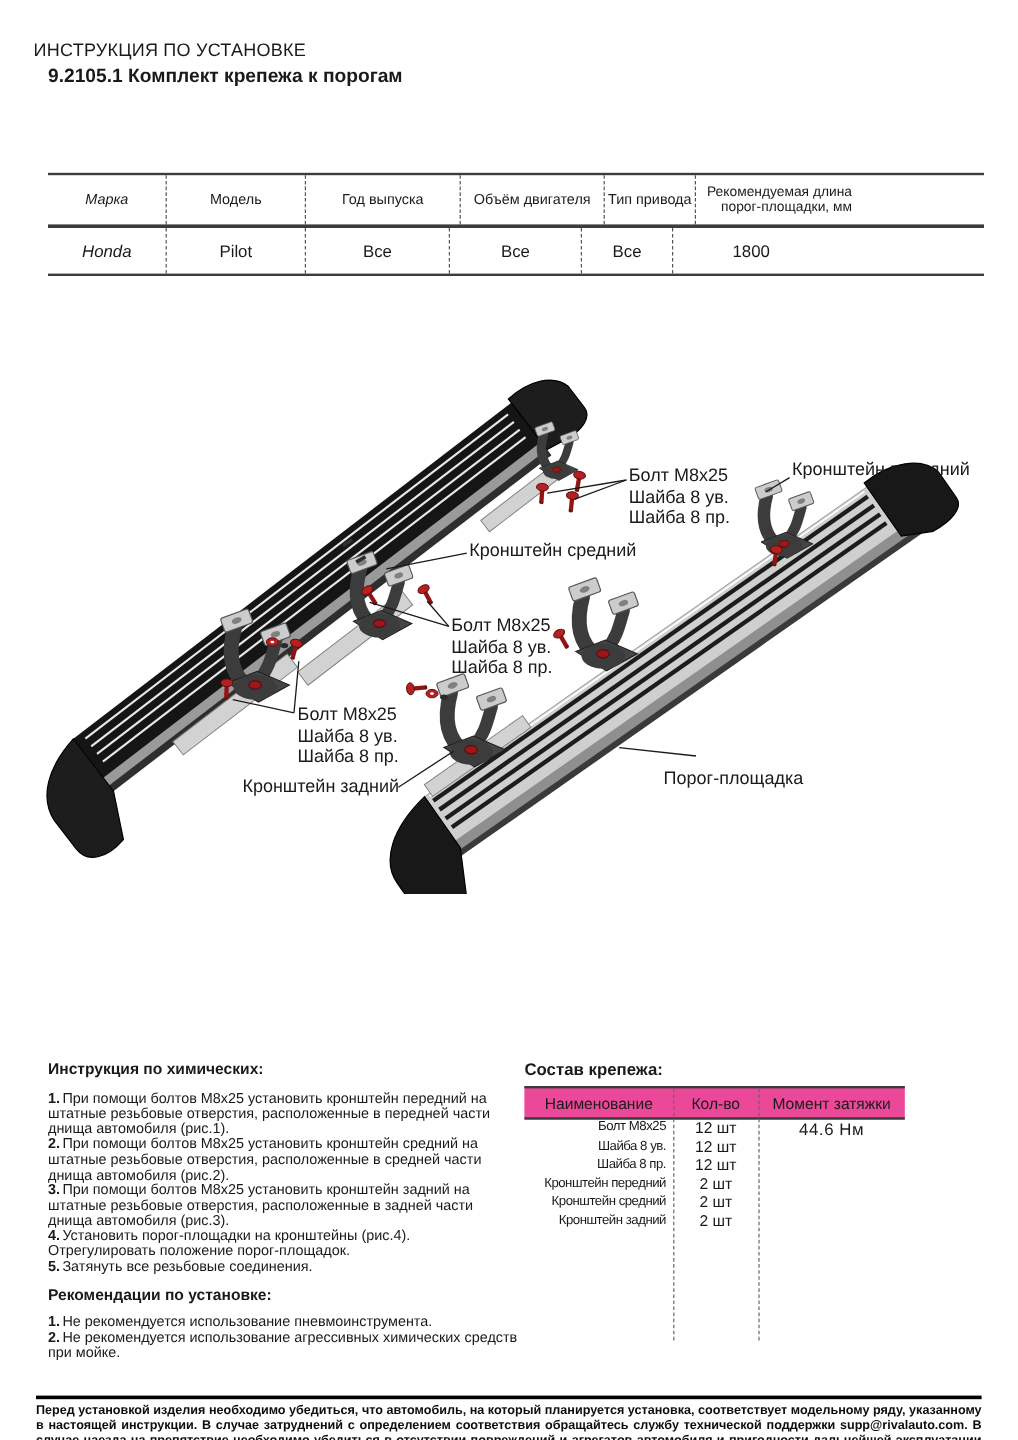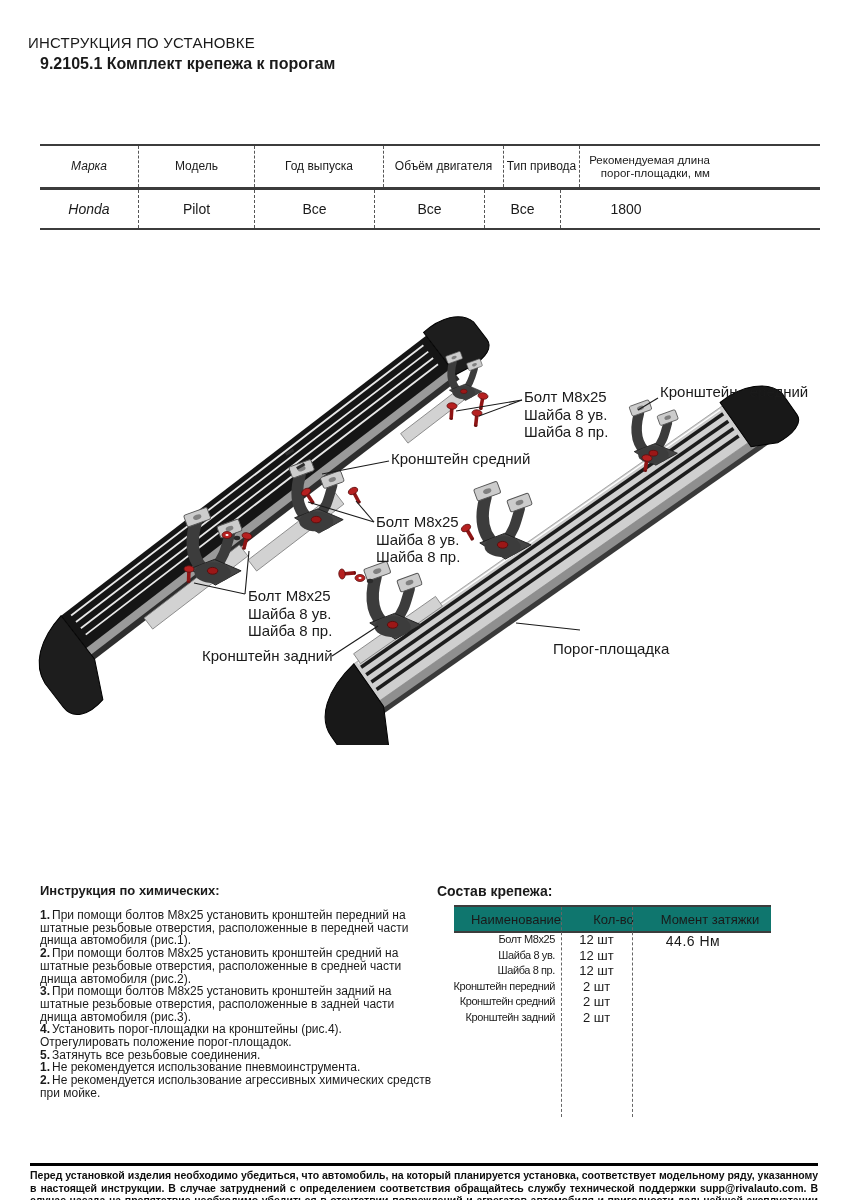--- a/index.html
+++ b/index.html
@@ -38,21 +38,21 @@
 
   
   .install{position:absolute;left:40px;top:883px;width:393px;}
   .sec-title{font-size:13px;font-weight:bold;margin:0 0 11px 0;}
   .sec-title.rec{margin-top:10px;margin-bottom:9px;}
   .item{margin:0;font-size:12px;line-height:12.7px;}
   .item b{margin-right:2px;}
 
   
   .hw-title{position:absolute;left:437px;top:883px;font-size:14px;font-weight:bold;}
-  .hw-head{position:absolute;left:454px;top:905px;width:317px;height:24px;background:#0f766e;
+  .hw-head{position:absolute;left:437px;top:905px;width:317px;height:24px;background:#ec4899;
            border-top:2px solid #3c3c3c;border-bottom:2px solid #3c3c3c;display:flex;box-sizing:content-box;text-align:center;}
   .hw-hcell{display:flex;align-items:center;justify-content:center;font-size:13px;}
   .hw-cname{width:124px;}.hw-cqty{width:71px;}.hw-ctorque{width:122px;}
   .hw-rows{position:absolute;left:437px;top:932px;width:317px;}
   .hw-row{display:flex;height:15.6px;}
   .hw-name{width:124px;box-sizing:border-box;padding-right:6px;text-align:right;font-size:11px;letter-spacing:-.4px;line-height:15.6px;}
   .hw-qty{width:71px;text-align:center;font-size:13px;line-height:15.6px;}
   .hw-torque-val{position:absolute;left:632px;top:933px;width:122px;text-align:center;font-size:14px;letter-spacing:.5px;}
   .vdash{position:absolute;top:907px;height:210px;width:0;border-left:1px dashed #666;}
   .vdash.v1{left:561px;}
@@ -220,20 +220,21 @@
   <div class="dlabel" id="lbl-board">Порог-площадка</div>
 </div>
 
 <div class="install">
   <p class="sec-title">Инструкция по химических:</p>
   <p class="item"><b>1.</b><span>При помощи болтов М8х25 установить кронштейн передний на штатные резьбовые отверстия, расположенные в передней части днища автомобиля (рис.1).</span></p>
   <p class="item"><b>2.</b><span>При помощи болтов М8х25 установить кронштейн средний на штатные резьбовые отверстия, расположенные в средней части днища автомобиля (рис.2).</span></p>
   <p class="item"><b>3.</b><span>При помощи болтов М8х25 установить кронштейн задний на штатные резьбовые отверстия, расположенные в задней части днища автомобиля (рис.3).</span></p>
   <p class="item"><b>4.</b><span>Установить порог-площадки на кронштейны (рис.4). Отрегулировать положение порог-площадок.</span></p>
   <p class="item"><b>5.</b><span>Затянуть все резьбовые соединения.</span></p>
+  <p class="sec-title rec">Рекомендации по установке:</p>
   <p class="item"><b>1.</b><span>Не рекомендуется использование пневмоинструмента.</span></p>
   <p class="item"><b>2.</b><span>Не рекомендуется использование агрессивных химических средств при мойке.</span></p>
 </div>
 
 <div class="hw-title">Состав крепежа:</div>
 <div class="hw-head">
   <div class="hw-hcell hw-cname">Наименование</div>
   <div class="hw-hcell hw-cqty">Кол-во</div>
   <div class="hw-hcell hw-ctorque">Момент затяжки</div>
 </div>

